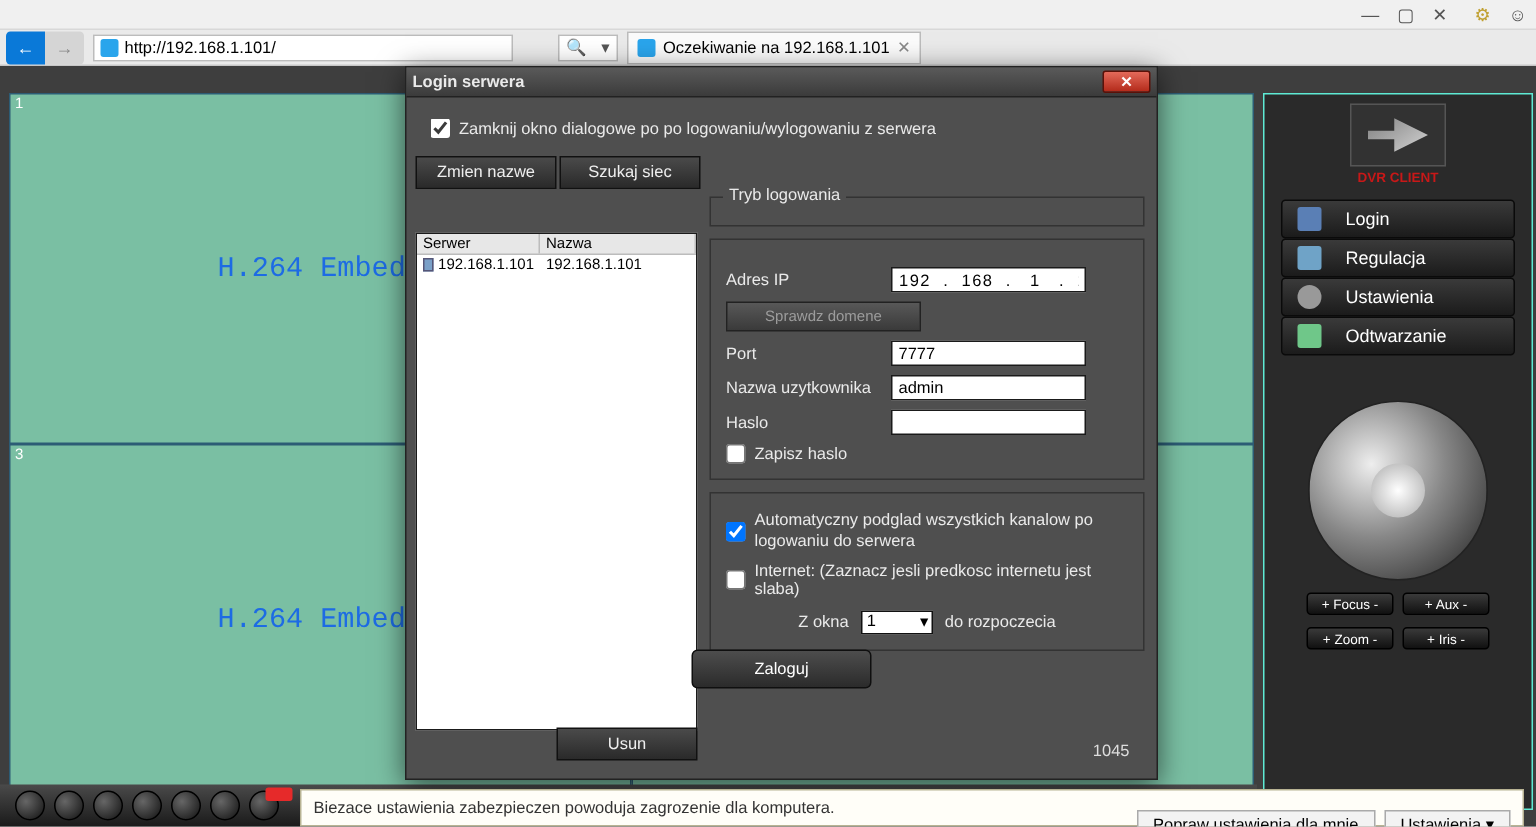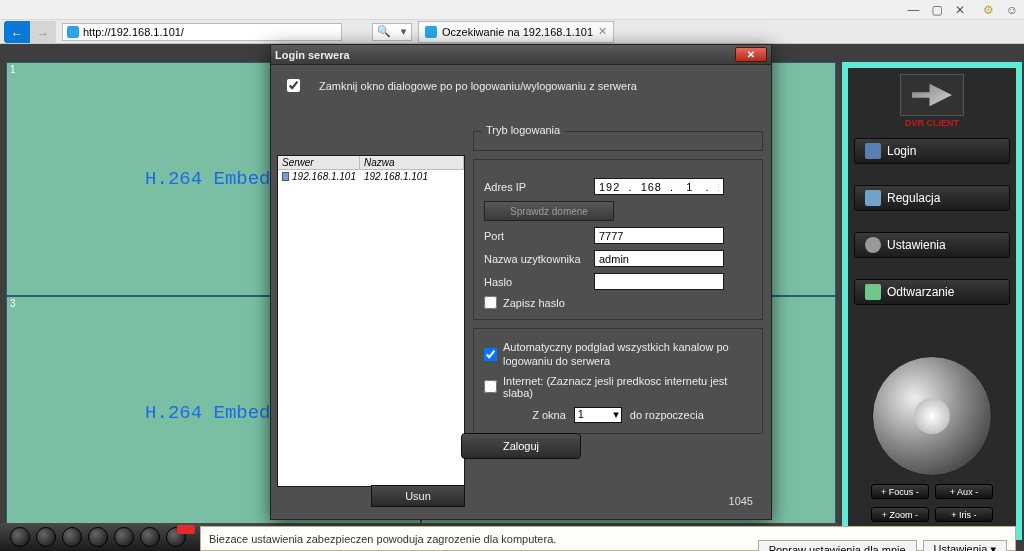--- a/index.html
+++ b/index.html
@@ -22,51 +22,51 @@
 
 .app { position: relative; height: calc(551px - 44px); background: #3e3e3e; }
 
 .datetime { position:absolute; top:2px; right:14px; color:#fff; font-weight:bold; font-size:15px; font-family: Arial, sans-serif; margin-top: 44px;}
 
 .videoarea { position:absolute; left:6px; top:18px; width:830px; height:468px; background: linear-gradient(#222,#2b2b2b); display:flex; flex-wrap:wrap;}
 .pane { width:50%; height:50%; background:#7abfa3; border:1px solid #2c5c75; position:relative; display:flex; align-items:center; justify-content:center;}
 .pane .num { position:absolute; top:1px; left:3px; color:#fff; font-size:10px;}
 .pane .wm { color:#1d6be4; font-family: "Courier New", monospace; font-size:19px;}
 
-.sidepanel { position:absolute; right:2px; top:18px; width:180px; height:478px; background:#2a2a2a; border:6px solid #5eead4; display:flex; flex-direction:column; align-items:center; padding-top:6px;}
+.sidepanel { position:absolute; right:2px; top:18px; width:180px; height:478px; background:#2a2a2a; border:1px solid #5eead4; display:flex; flex-direction:column; align-items:center; padding-top:6px;}
 .logoimg { width:64px; height:42px; background: #323232; border:1px solid #555; position:relative; margin-bottom:2px;}
 .logoimg::after { content:""; position:absolute; inset:6px; background:linear-gradient(145deg,#777,#ddd); clip-path: polygon(10% 40%, 45% 40%, 45% 10%, 90% 50%, 45% 90%, 45% 60%, 10% 60%);}
 .logolabel { color:#c81818; font-size:9px; font-weight:bold; margin-bottom:10px;}
-.sidebtn { width:156px; height:26px; background: linear-gradient(#3a3a3a,#1b1b1b); border:1px solid #0a0a0a; border-radius:3px; color:#fff; font-size:12px; display:flex; align-items:center; gap:6px; padding-left:10px; margin-bottom:21px; cursor:pointer;}
+.sidebtn { width:156px; height:26px; background: linear-gradient(#3a3a3a,#1b1b1b); border:1px solid #0a0a0a; border-radius:3px; color:#fff; font-size:12px; display:flex; align-items:center; gap:16px; padding-left:10px; margin-bottom:0; cursor:pointer;}
 .sidebtn .ic { width:16px; height:16px; background:#5a7fb5; border-radius:2px; }
 .sidebtn .ic.monitor { background:#6fa3c7;}
 .sidebtn .ic.gear { background:#999; border-radius:50%;}
 .sidebtn .ic.play { background:#6fc789;}
 .wheel { width:120px; height:120px; border-radius:50%; background: radial-gradient(circle at 35% 35%, #eee, #888 45%, #444 80%); margin-top:30px; border:1px solid #222; position:relative;}
 .wheel::after { content:""; position:absolute; top:50%; left:50%; width:36px; height:36px; transform:translate(-50%,-50%); border-radius:50%; background:radial-gradient(circle,#fff,#aaa);}
 .btnrow { display:flex; gap:6px; margin-top:8px;}
 .tinybtn { width:58px; height:15px; background: linear-gradient(#3a3a3a,#111); border:1px solid #000; border-radius:3px; color:#fff; font-size:9px; display:flex; align-items:center; justify-content:center;}
 
 
 .dock { position:absolute; left:0; bottom:0; width:838px; height:28px; background: linear-gradient(#4a4a4a,#1a1a1a); display:flex; align-items:center; gap:6px; padding-left:10px;}
 .dockbtn { width:20px; height:20px; border-radius:50%; background:radial-gradient(circle at 35% 35%, #666,#111); border:1px solid #000;}
 .dockbtn.rec { position:relative;}
 .dockbtn.rec::after { content:""; position:absolute; top:-3px; left:10px; width:18px; height:9px; background:#e62a2a; border-radius:2px;}
 
 
 .modal { position:absolute; left:270px; top:0px; width:502px; height:476px; background:#4f4f4f; border:1px solid #222; box-shadow:0 4px 18px rgba(0,0,0,.6); font-size:11px; color:#eaeaea;}
 .modal .titlebar2 { height:20px; background: linear-gradient(#5a5a5a,#3b3b3b); display:flex; align-items:center; justify-content:space-between; padding:0 4px; font-family:"Courier New",monospace; font-size:11px; font-weight:bold; border-bottom:1px solid #222;}
 .winclose { width:32px; height:15px; background:linear-gradient(#e46a5a,#b32a1a); border:1px solid #5a1108; border-radius:2px; color:#fff; display:flex; align-items:center; justify-content:center; font-size:10px;}
 .modalbody { position:relative; height:calc(100% - 20px); }
-.chkline { display:flex; align-items:center; gap:19px; padding:14px 12px 12px 16px;}
+.chkline { display:flex; align-items:center; gap:6px; padding:14px 12px 12px 16px;}
 .chkline input { accent-color:#fff;}
 .twobtn { display:flex; gap:2px; padding:0 0 0 6px;}
 .graybtn { height:22px; background:linear-gradient(#4a4a4a,#2a2a2a); border:1px solid #111; color:#eee; font-size:11px; display:flex; align-items:center; justify-content:center; cursor:pointer;}
 .graybtn.half { width:94px;}
-.serverlist { position:absolute; left:6px; top:90px; width:188px; height:332px; background:#fff; border:1px solid #1a1a1a;font-style:italic;}
+.serverlist { position:absolute; left:6px; top:90px; width:188px; height:332px; background:#fff; border:1px solid #1a1a1a;}
 .serverlist .hdr { display:flex; background:#e7e7e7; color:#000; font-size:10px; border-bottom:1px solid #bcbcbc;}
 .serverlist .hdr div { padding:1px 4px; border-right:1px solid #bcbcbc;}
 .serverlist .hdr .c1 { width:82px;} .serverlist .hdr .c2 { flex:1;}
 .serverlist .row { display:flex; color:#000; font-size:10px;}
 .serverlist .row div { padding:1px 4px;}
 .serverlist .row .c1 { width:82px; display:flex; gap:3px; align-items:center;} 
 .serverlist .row .mini { width:10px; height:9px; background:#7aa0c8; border:1px solid #557;}
 .serverlist .row .c2 { flex:1;}
 
 .rightform { position:absolute; left:202px; top:66px; width:290px;}
@@ -187,20 +187,24 @@
   <div class="modal">
     <div class="titlebar2">
       <span>Login serwera</span>
       <div class="winclose">✕</div>
     </div>
     <div class="modalbody">
       <label class="chkline">
         <input type="checkbox" checked="" style="">
         <span>Zamknij okno dialogowe po po logowaniu/wylogowaniu z serwera</span>
       </label>
+      <div class="twobtn">
+        <div class="graybtn half">Zmien nazwe</div>
+        <div class="graybtn half">Szukaj siec</div>
+      </div>
 
       <div class="serverlist">
         <div class="hdr">
           <div class="c1">Serwer</div>
           <div class="c2">Nazwa</div>
         </div>
         <div class="row">
           <div class="c1">
               <span class="mini"></span>
               <span>192.168.1.101</span>

